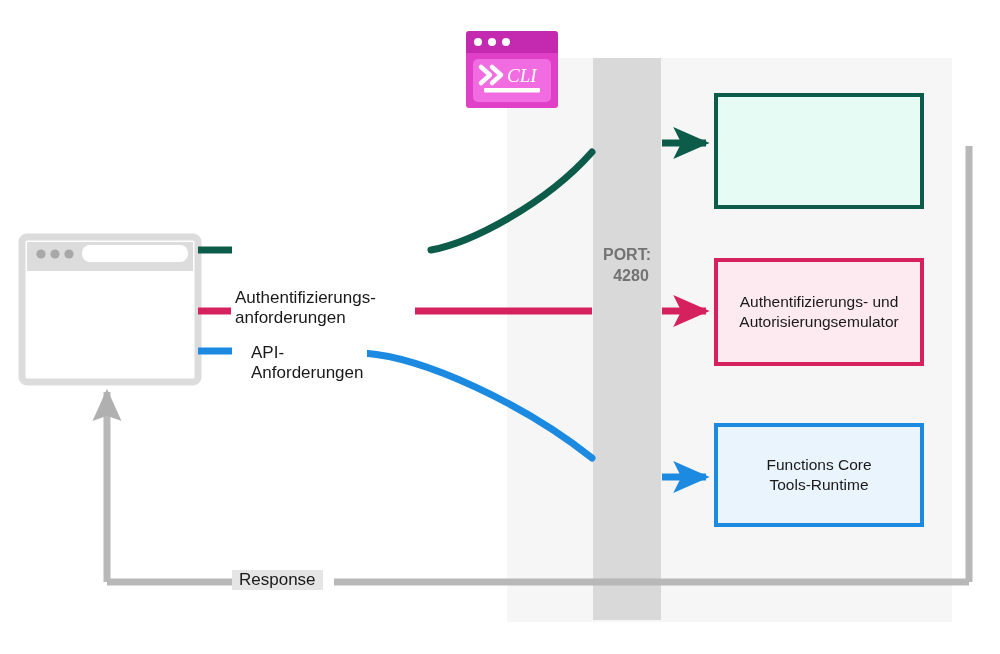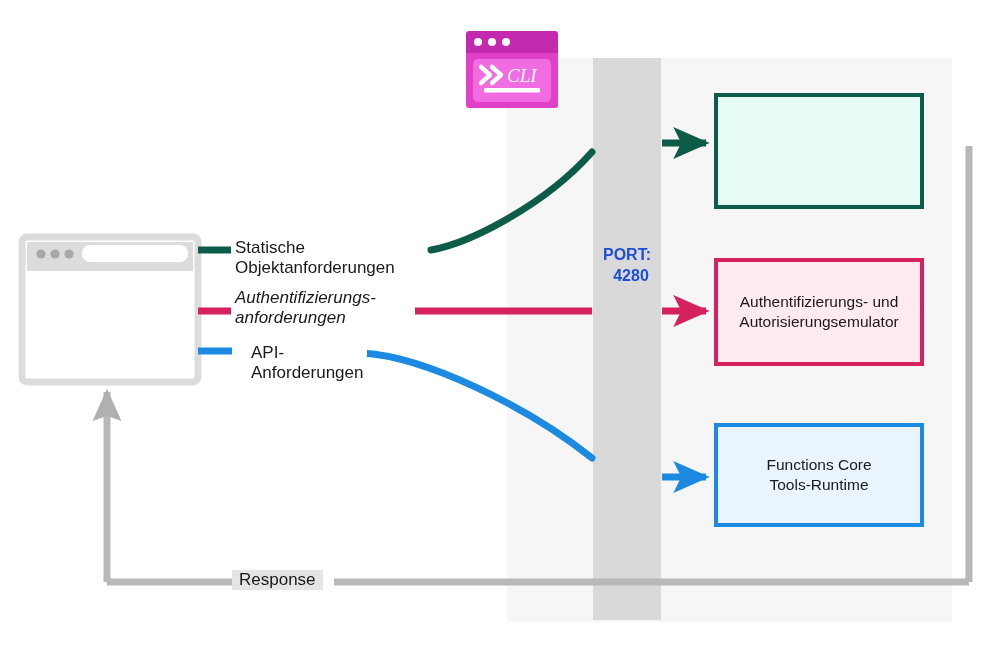--- a/index.html
+++ b/index.html
@@ -10,21 +10,21 @@
     position:absolute;display:flex;align-items:center;justify-content:center;
     text-align:center;color:#1a1a1a;font-size:15.5px;line-height:1.28;
     font-family:"Liberation Sans",sans-serif;white-space:pre-line;
   }
   .flowlabel{
     position:absolute;color:#1a1a1a;font-size:17px;line-height:1.18;
     font-family:"Liberation Sans",sans-serif;white-space:pre-line;
     background:#ffffff;padding:0 4px;
   }
   .portlabel{
-    position:absolute;color:#1d4ed8;font-size:16px;font-weight:bold;
+    position:absolute;color:#737373;font-size:16px;font-weight:bold;
     text-align:center;line-height:1.3;font-family:"Liberation Sans",sans-serif;
     white-space:pre-line;
   }
   .resplabel{
     position:absolute;color:#1a1a1a;font-size:17px;
     font-family:"Liberation Sans",sans-serif;background:#e5e5e5;padding:0 7px;
   }
 </style>
 </head>
 <body>
@@ -121,23 +121,21 @@
       <path d="M8,8 L17,16 L8,24" stroke="#ffffff" stroke-width="4.5" fill="none" stroke-linecap="round" stroke-linejoin="round"></path>
       <path d="M19,8 L28,16 L19,24" stroke="#ffffff" stroke-width="4.5" fill="none" stroke-linecap="round" stroke-linejoin="round"></path>
       <text x="34" y="23" font-family="'Liberation Serif',serif" font-size="19" fill="#ffffff">CLI</text>
       <rect x="11" y="29" width="56" height="4.5" fill="#ffffff" rx="1"></rect>
     </svg>
   </div>
 
   <div class="portlabel" style="left:593px;top:245px;width:68px;">PORT:</div>
   <div class="portlabel" style="left:593px;top:266px;width:76px;">4280</div>
 
-  <div class="flowlabel" style="left:231px;top:238px;">Statische
-Objektanforderungen</div>
-  <div class="flowlabel" style="left:231px;top:288px;font-style:italic;">Authentifizierungs-
+  <div class="flowlabel" style="left:231px;top:288px;">Authentifizierungs-
 anforderungen</div>
   <div class="flowlabel" style="left:231px;top:343px;margin-left:16px;">API-
 Anforderungen</div>
 
   <div class="boxlabel" style="left:722px;top:266px;width:194px;height:92px;">Authentifizierungs- und
 Autorisierungsemulator</div>
   <div class="boxlabel" style="left:722px;top:431px;width:194px;height:88px;">Functions Core
 Tools-Runtime</div>
 
   <div class="resplabel" style="left:232px;top:570px;">Response</div>

